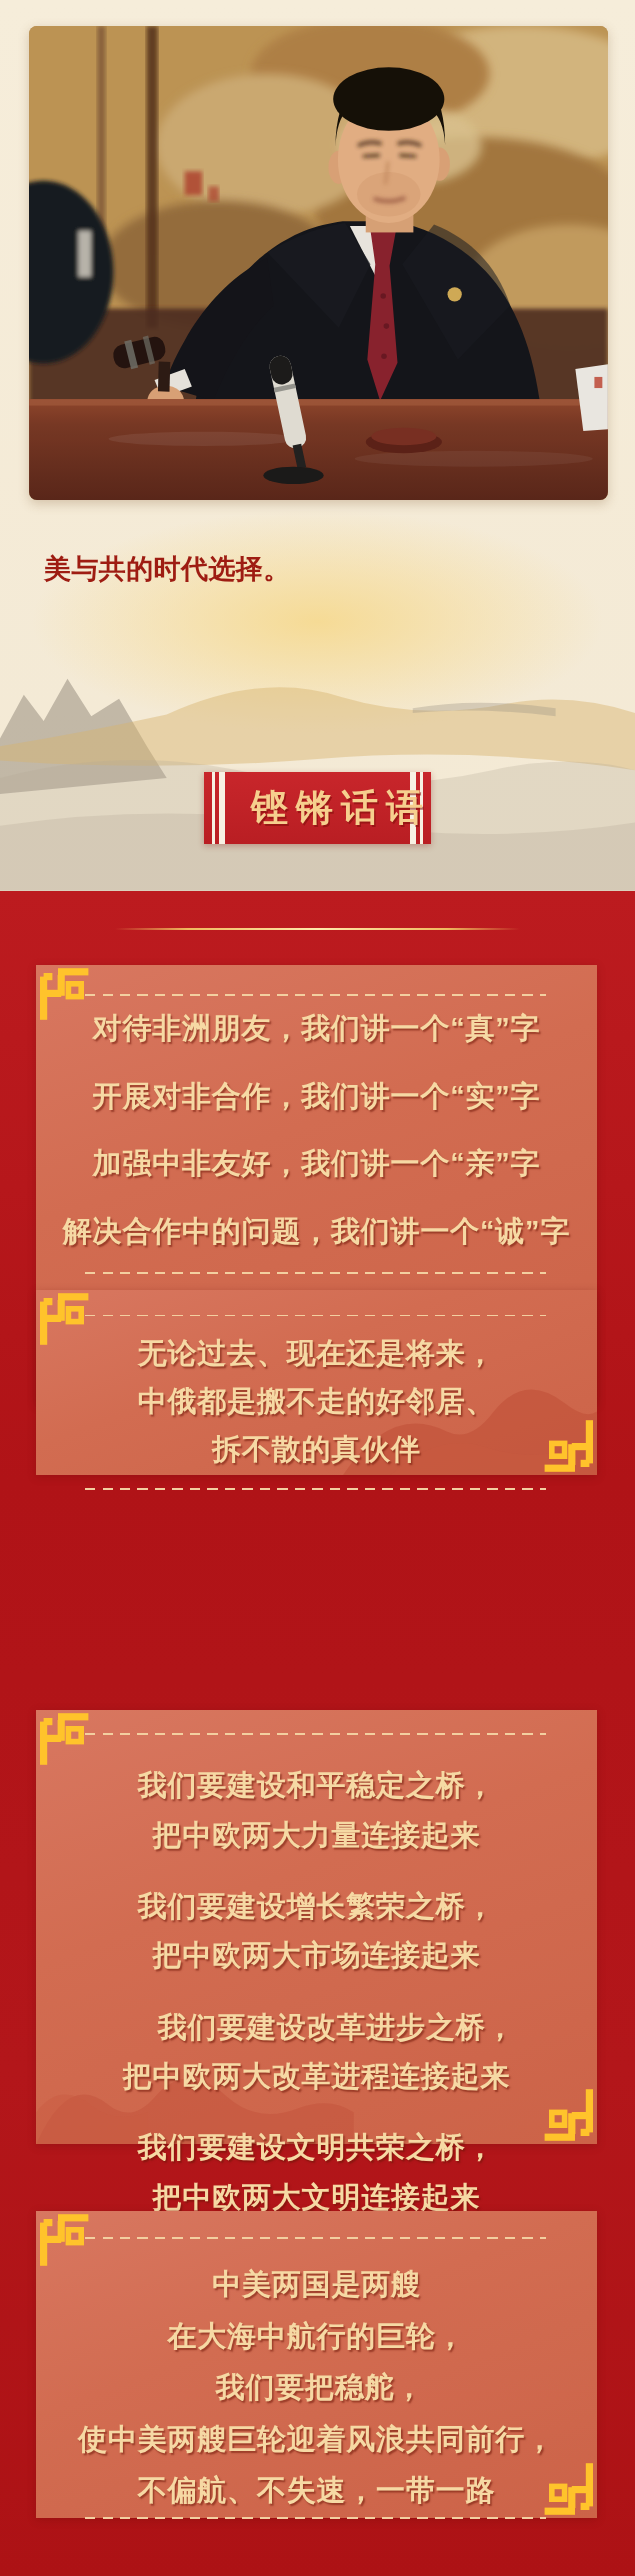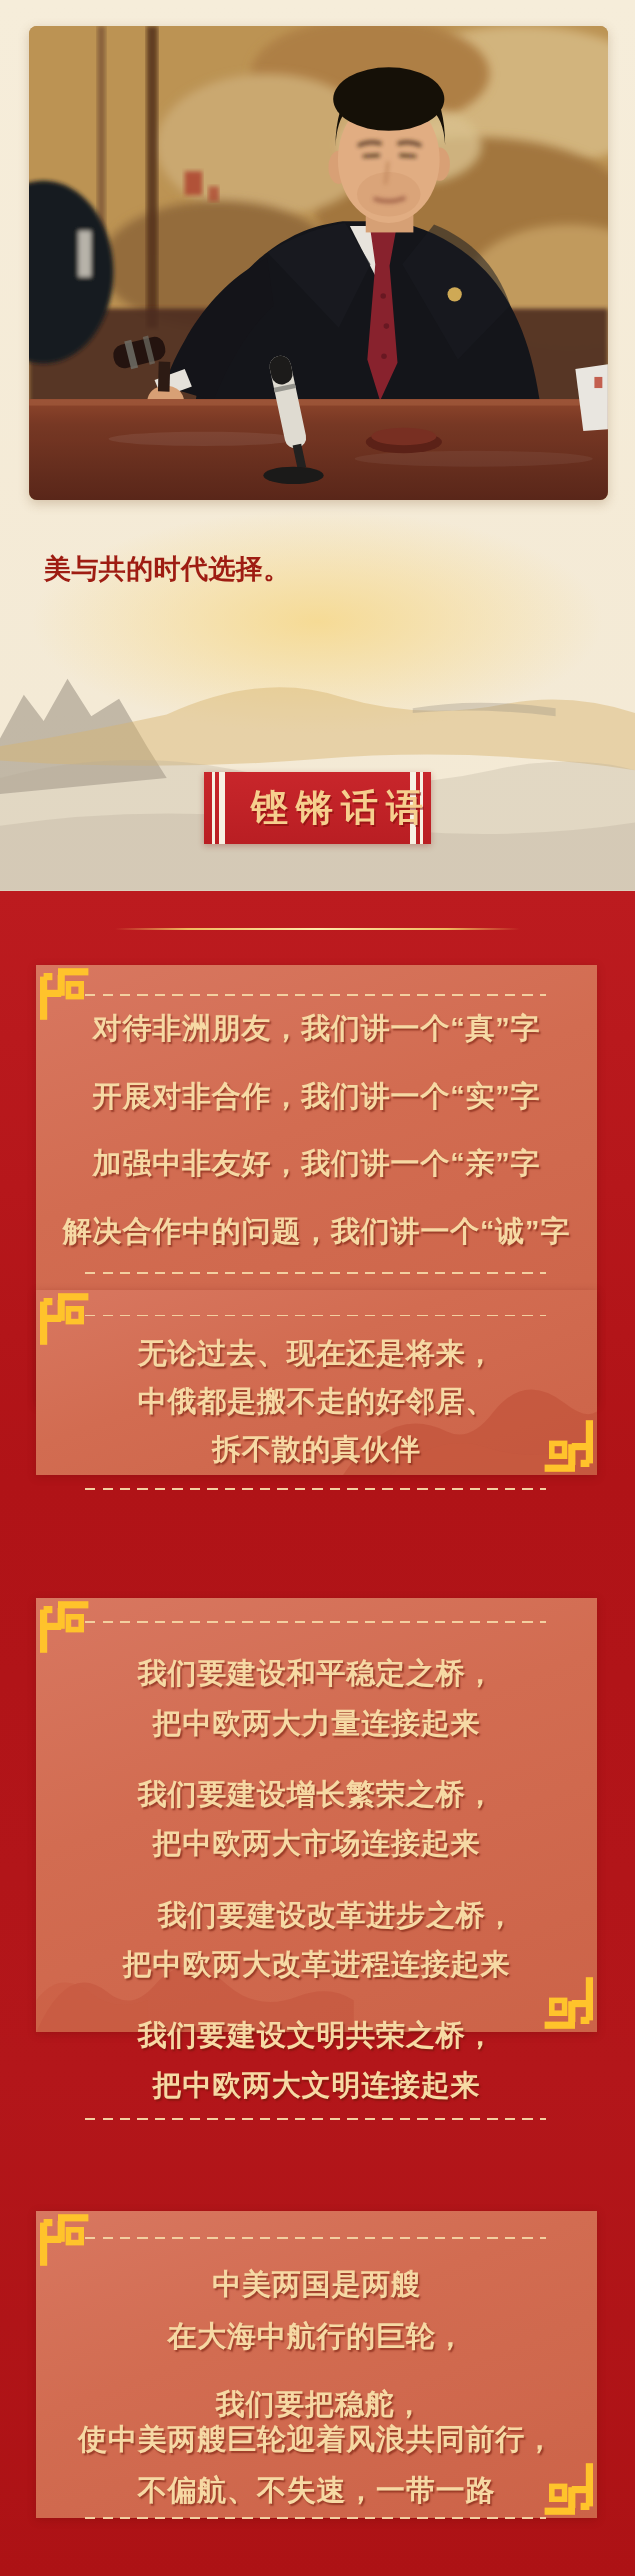--- a/index.html
+++ b/index.html
@@ -231,21 +231,21 @@
           <rect x="38" y="21" width="16" height="16" stroke-width="7"></rect>
       </g>
     </svg>
     <div class="dash" style="top:24.6px;"></div>
     <div class="dash" style="top:198px;"></div>
     <div class="qline" style="top:40px;">无论过去、现在还是将来，</div>
     <div class="qline" style="top:88px;">中俄都是搬不走的好邻居、</div>
     <div class="qline" style="top:136px;">拆不散的真伙伴</div>
   </div>
 
-  <div class="card" style="top:1598px;height:434px;">
+  <div class="card" style="top:1710px;height:434px;">
     <svg class="wave" style="left:0;bottom:0;width:318px;height:127px;" viewBox="0 0 400 160">
       <path d="M0 160 Q40 70 90 110 Q120 135 150 100 Q190 55 240 100 Q280 135 330 115 Q370 100 400 120 L400 160 Z" fill="#c0503a" opacity=".45"></path>
       <path d="M0 120 Q30 80 70 112 Q100 135 140 120 L140 160 L0 160 Z" fill="#ca5c42" opacity=".5"></path>
     </svg>
     <svg class="corner tl" viewBox="0 0 70 70">
       <g stroke="#ffc32b" stroke-width="9" fill="none">
         <path d="M25 6 H63"></path>
           <path d="M7 12 V66"></path>
           <path d="M7 12 H18"></path>
         <path d="M29 10 V36"></path>
@@ -293,19 +293,19 @@
           <path d="M7 12 H18"></path>
         <path d="M29 10 V36"></path>
           <path d="M10 33 H29"></path>
           <rect x="38" y="21" width="16" height="16" stroke-width="7"></rect>
       </g>
     </svg>
     <div class="dash" style="top:26px;"></div>
     <div class="dash" style="top:306px;"></div>
     <div class="qline" style="top:50px;">中美两国是两艘</div>
     <div class="qline" style="top:102px;">在大海中航行的巨轮，</div>
-    <div class="qline" style="top:170px;padding-left:7px;">我们要把稳舵，</div>
+    <div class="qline" style="top:153px;padding-left:7px;">我们要把稳舵，</div>
     <div class="qline" style="top:205px;">使中美两艘巨轮迎着风浪共同前行，</div>
     <div class="qline" style="top:256px;">不偏航、不失速，一带一路</div>
   </div>
 
 </div>
 
 
 </body></html>

